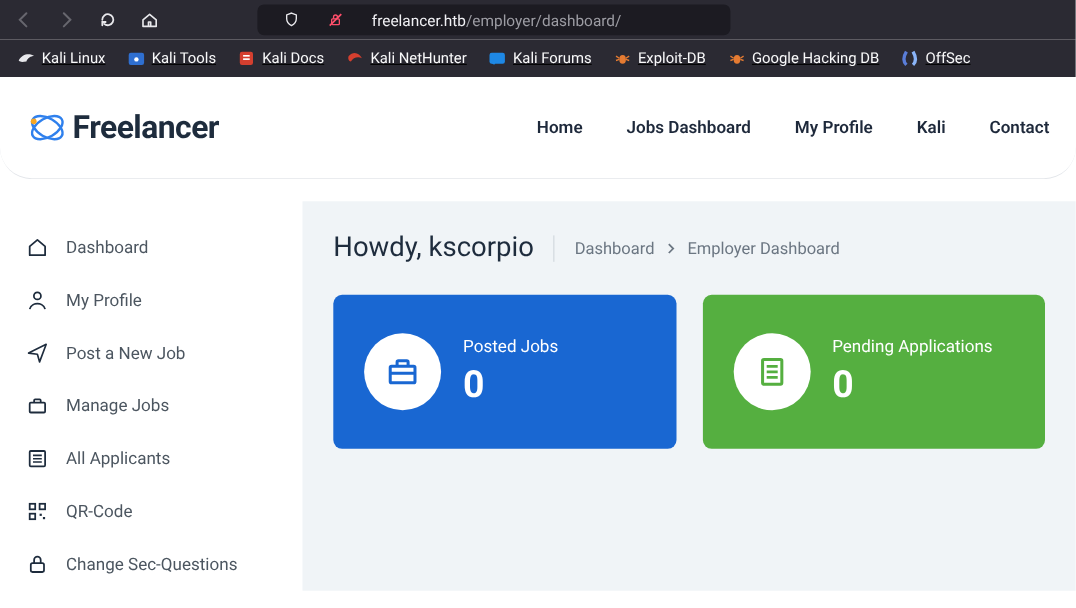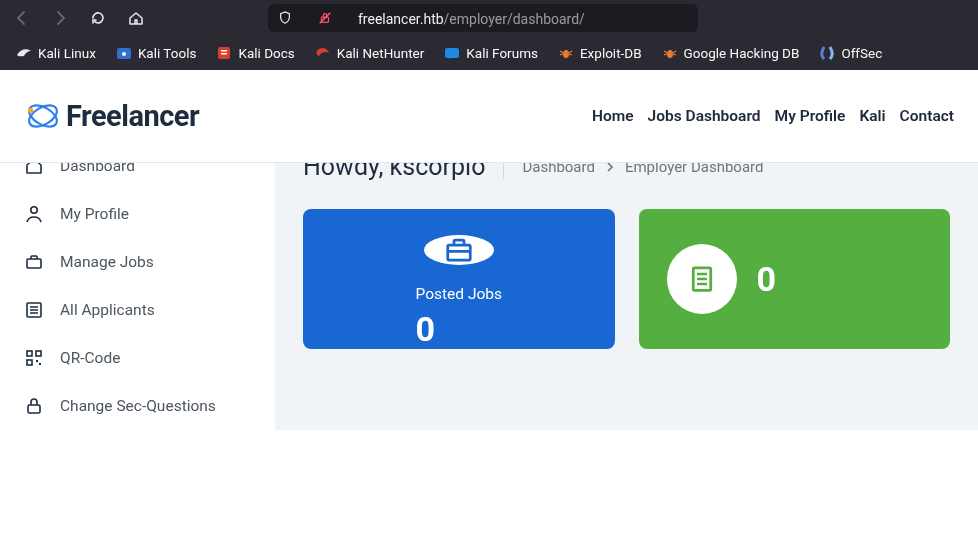--- a/index.html
+++ b/index.html
@@ -2,49 +2,49 @@
 <html><head>
 <meta charset="utf-8">
 <style>
   * { box-sizing: border-box; margin: 0; padding: 0; }
   body { font-family: -apple-system, "Segoe UI", Roboto, sans-serif; width: 978px; height: 553px; overflow: hidden; }
 
   
   .browser-bar { background: #2b2a33; height: 36px; display: flex; align-items: center; padding: 0 10px; gap: 14px; color: #b0b0b6; }
   .nav-btn { width: 24px; height: 24px; display:flex; align-items:center; justify-content:center; cursor:pointer; }
   .nav-btn.disabled { opacity: .45; }
-  .url-pill { flex:0 0 auto; margin-left:106px; background:#1c1b22; border-radius:6px; height:28px; display:flex; align-items:center; padding:0 10px; gap:26px; min-width:430px; }
+  .url-pill { flex:0 0 auto; margin-left:72px; background:#1c1b22; border-radius:6px; height:28px; display:flex; align-items:center; padding:0 24px; gap:26px; min-width:430px; }
   .url-pill .shield { width:14px; }
   .url-host { font-size:14px; color:#f0f0f4; }
   .url-path { font-size:14px; color:#9c9ca3; }
 
-  .bookmarks-bar { background:#2b2a33; height:34px; display:flex; align-items:center; padding:0 8px; gap:4px; }
+  .bookmarks-bar { background:#2b2a33; height:34px; display:flex; align-items:center; padding:0 8px; gap:4px;text-decoration:underline; }
   .bm { display:flex; align-items:center; gap:6px; font-size:13.5px; color:#f9f9fa; padding:4px 8px; border-radius:4px; cursor:pointer; white-space:nowrap; }
   .bm-icon { width:16px; height:16px; display:flex; align-items:center; justify-content:center; }
-  .topnav-wrap { position:absolute; top:70px; left:0; right:0; height:93px; background:#fff; border-bottom:1px solid #e3e6ea; display:flex; align-items:center; padding:0 24px; z-index:5;}
+  .topnav-wrap { position:absolute; top:70px; left:0; right:0; height:93px; background:#fff; border-bottom:1px solid #e3e6ea; display:flex; align-items:center; padding:0 24px; z-index:5;border-radius:29px;}
   .logo { display:flex; align-items:center; gap:4px;}
   .logo-text { font-size:29px; font-weight:700; color:#1e2c3d; letter-spacing:-0.5px;}
-  .topnav { margin-left:auto; display:flex; gap:14px;align-items:flex-end; }
+  .topnav { margin-left:auto; display:flex; gap:40px;align-items:flex-end; }
   .topnav a { font-size:15.5px; font-weight:600; color:#1e293b; text-decoration:none; cursor:pointer; }
 
-  .content-wrap { display:flex; width:100%; padding-top:54px; }
+  .content-wrap { display:flex; width:100%; padding-top:113px; }
   .sidebar { width:275px; background:#fff; padding:18px 0 0 0; }
   .side-item { display:flex; align-items:center; gap:16px; padding:14px 24px; font-size:15.5px; color:#4c5660; cursor:pointer; }
   .side-icon { width:20px; height:20px; display:flex; align-items:center; justify-content:center; color:#1e2c3d; flex:0 0 20px;}
 
   .main { flex:1; background:#f0f4f7; padding:28px 28px 0 28px; }
   .headline-row { display:flex; align-items:center; gap:18px; margin-bottom:28px; }
   .headline { font-size:25px; font-weight:400; color:#1e2c3d; }
   .divider { width:1px; height:24px; background:#cfd6dc; }
   .crumbs { display:flex; align-items:center; gap:10px; font-size:15px; color:#6b7682; }
   .chev { color:#6b7682; }
 
   .cards { display:flex; gap:24px; }
   .card { flex:1; border-radius:8px; padding:26px 28px; display:flex; align-items:center; gap:20px; height:140px; }
-  .card.blue  { background:#1967d2; color:#fff;flex-direction:column; }
+  .card.blue  { background:#1967d2; color:#fff; }
   .card.green { background:#55af40; color:#fff; }
   .card-icon { width:70px; height:70px; border-radius:50%; background:#fff; display:flex; align-items:center; justify-content:center; }
   .card-label { font-size:15.5px; margin-bottom:6px; }
   .card-value { font-size:34px; font-weight:700; }
 
   svg { display:block; }
 </style>
 </head>
 <body>
 
@@ -187,20 +187,28 @@
       <span>Dashboard</span>
     </div>
     <div class="side-item">
       <span class="side-icon">
           <svg width="20" height="20" viewBox="0 0 20 20">
             <circle cx="10" cy="6" r="3.2" fill="none" stroke="#1e2c3d" stroke-width="1.6"></circle>
             <path d="M3 18c1-4 5-5 7-5s6 1 7 5" fill="none" stroke="#1e2c3d" stroke-width="1.6"></path>
           </svg>
         </span>
       <span>My Profile</span>
+    </div>
+    <div class="side-item">
+      <span class="side-icon">
+          <svg width="20" height="20" viewBox="0 0 20 20">
+            <path d="M2 10L18 2l-6 16-2-7z" fill="none" stroke="#1e2c3d" stroke-width="1.5" stroke-linejoin="round"></path>
+          </svg>
+        </span>
+      <span>Post a New Job</span>
     </div>
     <div class="side-item">
       <span class="side-icon">
           <svg width="20" height="20" viewBox="0 0 20 20">
             <rect x="3" y="7" width="14" height="9" rx="1" fill="none" stroke="#1e2c3d" stroke-width="1.6"></rect>
             <path d="M7 7V5a1 1 0 0 1 1-1h4a1 1 0 0 1 1 1v2" fill="none" stroke="#1e2c3d" stroke-width="1.6"></path>
           </svg>
         </span>
       <span>Manage Jobs</span>
     </div>
@@ -269,18 +277,19 @@
       <div class="card green">
         <div class="card-icon">
           <svg width="30" height="30" viewBox="0 0 24 24">
               <rect x="5" y="3" width="14" height="18" rx="1" fill="none" stroke="#55af40" stroke-width="2.2"></rect>
               <line x1="8" y1="8" x2="16" y2="8" stroke="#55af40" stroke-width="2"></line>
               <line x1="8" y1="12" x2="16" y2="12" stroke="#55af40" stroke-width="2"></line>
               <line x1="8" y1="16" x2="16" y2="16" stroke="#55af40" stroke-width="2"></line>
             </svg>
         </div>
         <div>
+          <div class="card-label">Pending Applications</div>
           <div class="card-value">0</div>
         </div>
       </div>
     </div>
   </div>
 </div>
 
 </body></html>

